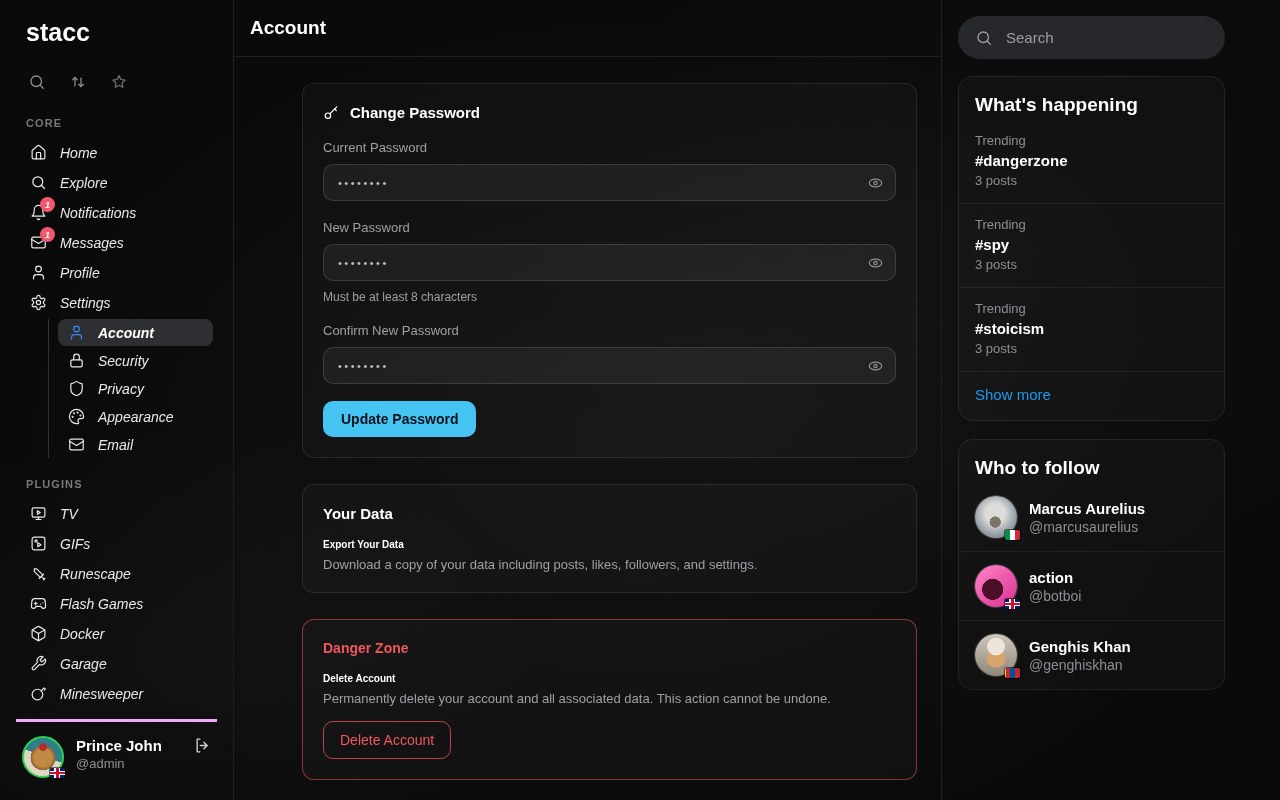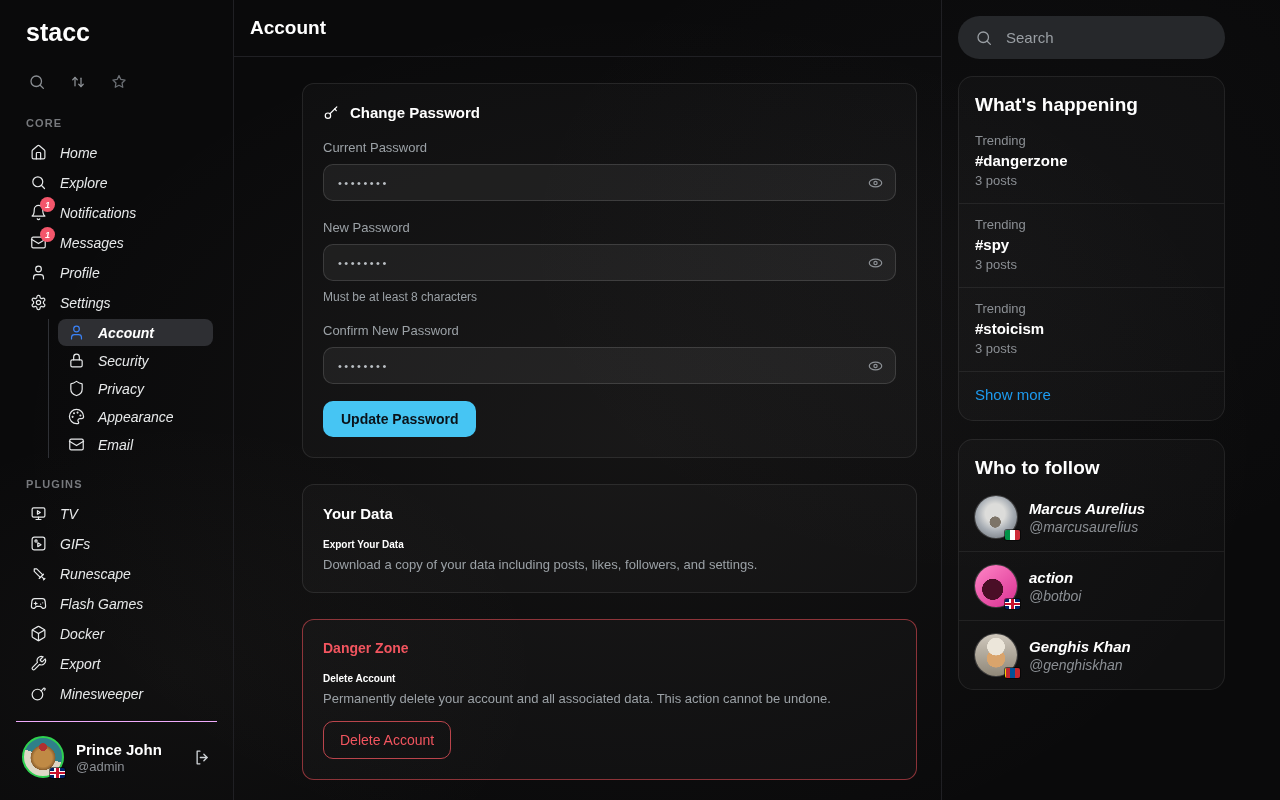--- a/index.html
+++ b/index.html
@@ -24,21 +24,21 @@
   .toolbar .dim { color:#6b6f74; }
   .section-label { padding:18px 26px 8px; font-size:11px; font-weight:700; letter-spacing:1.1px; color:#77797d; }
   .nav { padding:0 20px;font-style:italic; }
   .nav-item { display:flex; align-items:center; gap:13px; height:29px; margin:1px 0; padding:0 10px; border-radius:8px; font-size:14px; color:#e7e9ea; cursor:pointer; }
   .icon-wrap { position:relative; display:flex; }
   .badge { position:absolute; top:-7px; right:-8px; min-width:15px; height:15px; border-radius:8px; background:#f4566b; color:#fff; font-size:9px; font-weight:700; display:flex; align-items:center; justify-content:center; padding:0 3px; }
   .subnav { margin:2px 0 2px 28px; border-left:1px solid #2f3136; padding-left:9px; }
   .subnav .nav-item { height:27px; font-size:14px; }
   .nav-item.active { background:#2e2f33; font-weight:700; color:#fff; }
   .nav-item.active svg.ic { color:#3b82f6; }
-  .sidebar-bottom { margin-top:auto; margin-left:16px; margin-right:16px; border-top:1px solid #f0abfc; padding:14px 6px 22px; display:flex; align-items:center; gap:12px; }
+  .sidebar-bottom { margin-top:auto; margin-left:16px; margin-right:16px; border-top:3px solid #f0abfc; padding:14px 6px 22px; display:flex; align-items:flex-start; gap:12px; }
   .avatar { width:42px; height:42px; border-radius:50%; position:relative; flex-shrink:0; }
   .avatar-prince {
     border:2px solid #2fd150;
     background:
       radial-gradient(circle at 50% 24%, #b03030 0 11%, rgba(0,0,0,0) 12%),
       radial-gradient(circle at 50% 52%, #c08a45 0 33%, #8a5f2e 45%, rgba(0,0,0,0) 46%),
       linear-gradient(200deg, #2f7f8a 0 48%, #ded7c6 48%);
   }
   .flag { position:absolute; bottom:-2px; right:-3px; width:15px; height:10px; border-radius:2px; box-shadow:0 0 0 1px rgba(0,0,0,0.55); }
   .flag-uk {
@@ -82,21 +82,21 @@
   .search-pill input { flex:1; background:none; border:none; outline:none; color:#d5d8db; font-size:15px; font-family:"Liberation Sans",sans-serif; }
   .search-pill input::placeholder { color:#9a9fa4; }
   .right-card { background:rgba(255,255,255,0.025); border:1px solid rgba(255,255,255,0.08); border-radius:15px; margin-bottom:18px; overflow:hidden; }
   .right-card h2 { font-size:19px; font-weight:700; color:#fff; padding:17px 16px 4px; }
   .trend { padding:13px 16px 15px; cursor:pointer; }
   .trend + .trend, .show-more, .follow-row + .follow-row { border-top:1px solid rgba(255,255,255,0.07); }
   .trend-cat { font-size:13px; color:#8b8f94; }
   .trend-tag { font-size:15px; font-weight:700; color:#fff; margin:4px 0; }
   .trend-posts { font-size:13px; color:#8b8f94; }
   .show-more { display:block; padding:14px 16px 17px; color:#1d9bf0; font-size:15px; cursor:pointer; }
-  .follow-row { display:flex; align-items:center; gap:12px; padding:13px 16px; cursor:pointer;font-style:italic; }
+  .follow-row { display:flex; align-items:center; gap:12px; padding:13px 16px; cursor:pointer; }
   .f-avatar { width:42px; height:42px; border-radius:50%; position:relative; flex-shrink:0; box-shadow:0 0 0 1px rgba(255,255,255,0.18); }
   .avatar-marcus { background: radial-gradient(circle at 48% 62%, #7d7468 0 16%, rgba(0,0,0,0) 17%), radial-gradient(circle at 48% 42%, #dcdcda 0 30%, #a7adb4 55%, #5f646a 100%); }
   .avatar-botboi { background: radial-gradient(circle at 42% 58%, #4a0e26 0 30%, rgba(0,0,0,0) 31%), linear-gradient(140deg, #ff86c6, #d92f92); }
   .avatar-genghis { background: radial-gradient(circle at 50% 30%, #ece6da 0 24%, rgba(0,0,0,0) 25%), radial-gradient(circle at 50% 58%, #d9a46c 0 28%, rgba(0,0,0,0) 29%), linear-gradient(180deg, #cfc8bd, #8f8778); }
   .f-name { font-size:15px; font-weight:700; color:#fff; line-height:1.35; }
   .f-handle { font-size:14px; color:#8b8f94; }
 </style>
 </head>
 <body>
 
@@ -355,21 +355,21 @@
           </svg>
         </span>
       <span>Docker</span>
     </div>
     <div class="nav-item">
       <span class="icon-wrap">
           <svg class="ic">
             <use href="#i-wrench"></use>
           </svg>
         </span>
-      <span>Export</span>
+      <span>Garage</span>
     </div>
     <div class="nav-item">
       <span class="icon-wrap">
           <svg class="ic">
             <use href="#i-bomb"></use>
           </svg>
         </span>
       <span>Minesweeper</span>
     </div>
   </nav>

